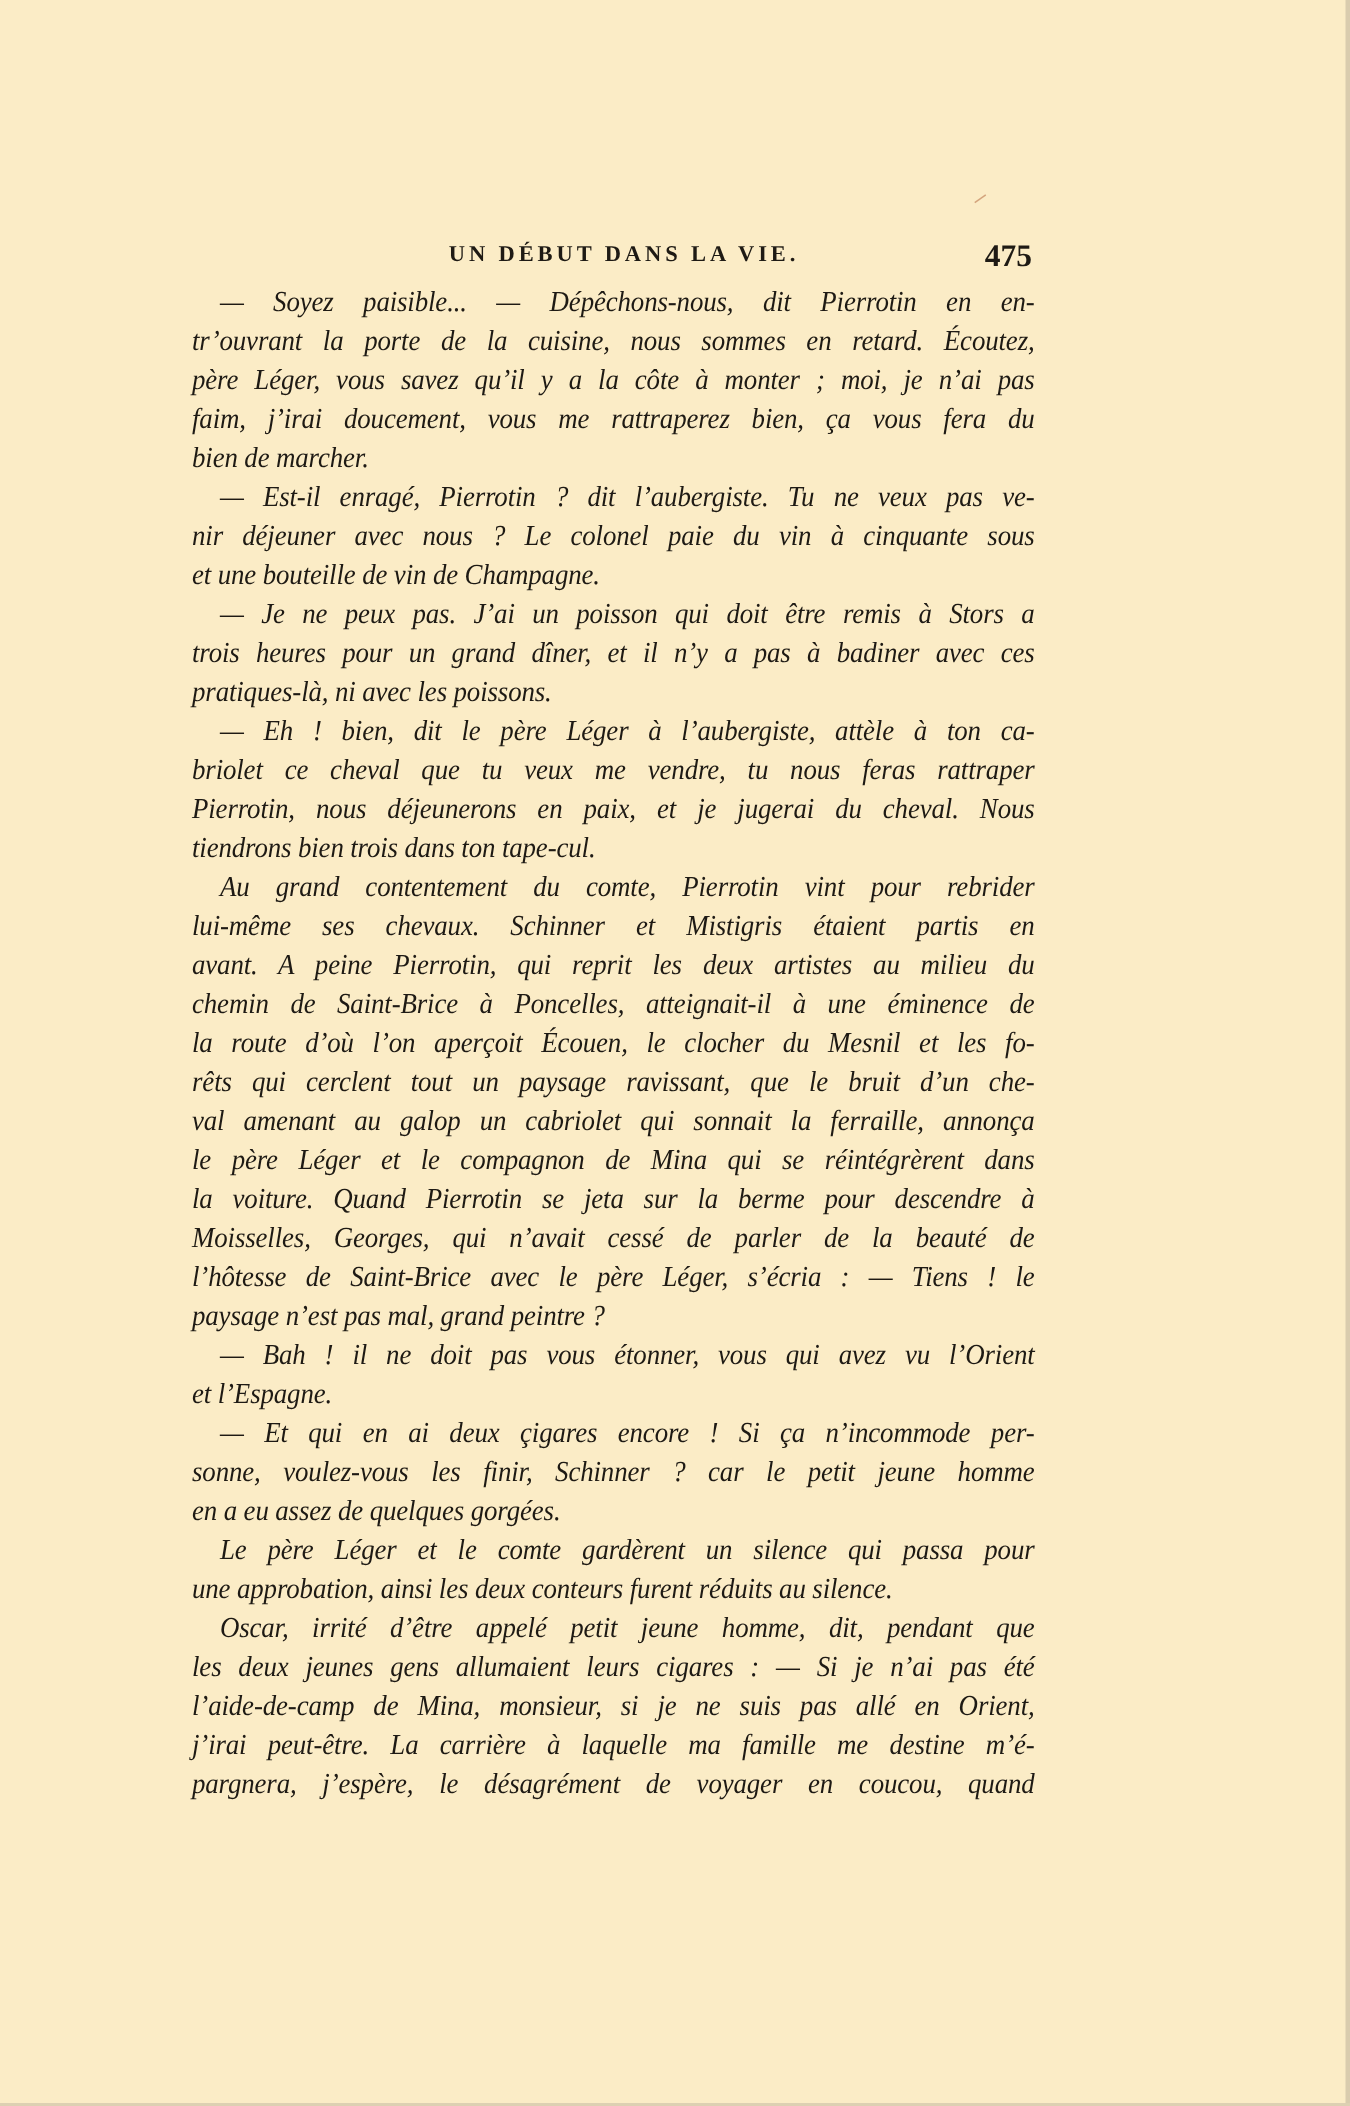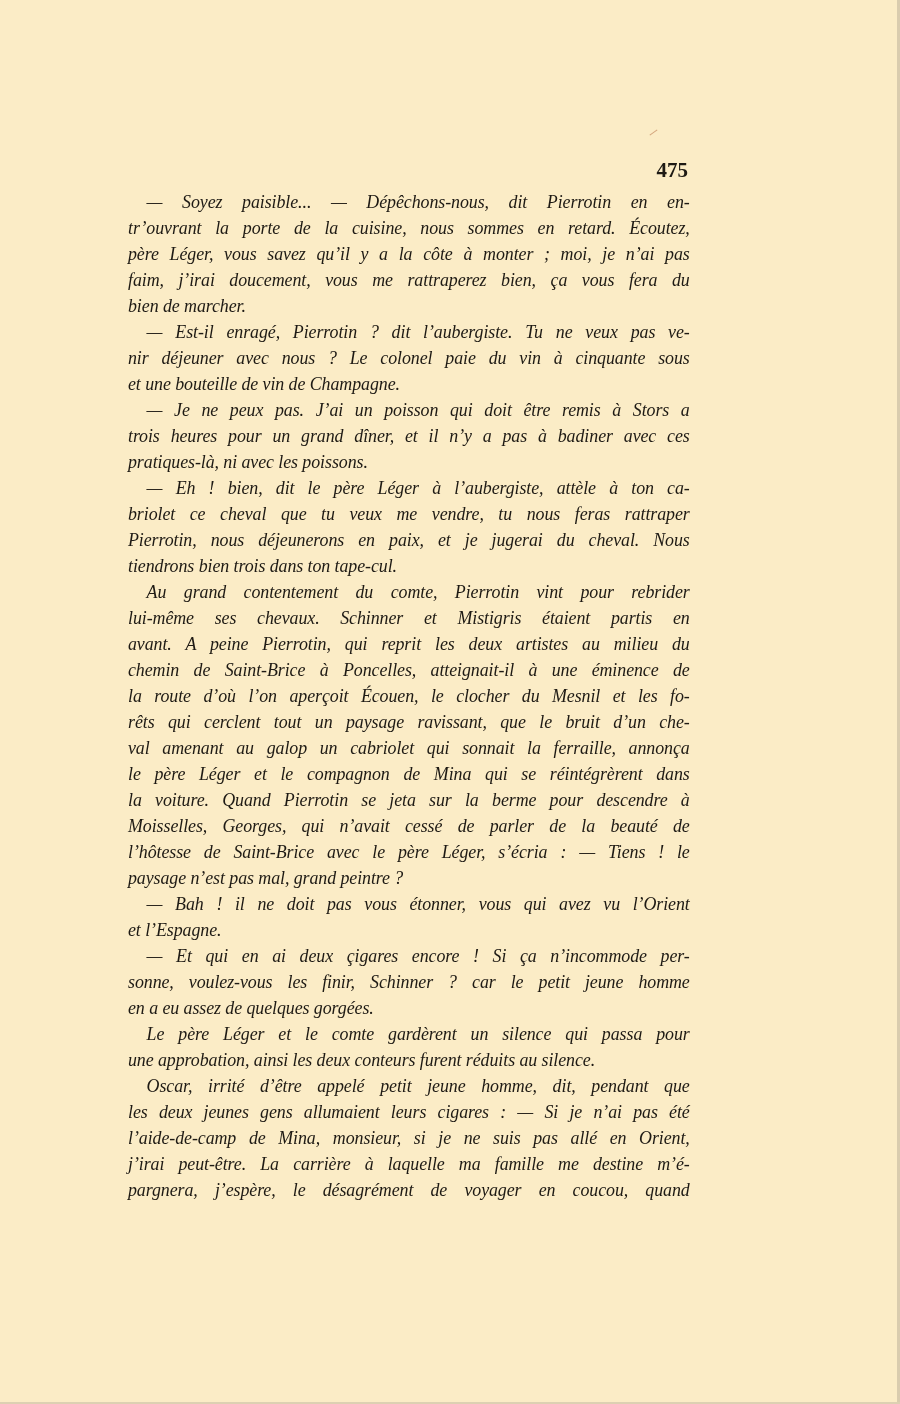--- a/index.html
+++ b/index.html
@@ -95,20 +95,21 @@
     }
   </style>
 </head>
 <body>
 
 <div class="page-edge-right"></div>
 <div class="page-edge-bottom"></div>
 <div class="fleck"></div>
 
 <div class="running-head">
+  <div class="running-title">UN DÉBUT DANS LA VIE.</div>
   <div class="page-number">475</div>
 </div>
 
 <div class="text-block" id="text-block">
     <div class="line indent">— Soyez paisible... — Dépêchons-nous, dit Pierrotin en en-</div>
     <div class="line">tr’ouvrant la porte de la cuisine, nous sommes en retard. Écoutez,</div>
     <div class="line">père Léger, vous savez qu’il y a la côte à monter ; moi, je n’ai pas</div>
     <div class="line">faim, j’irai doucement, vous me rattraperez bien, ça vous fera du</div>
     <div class="line last">bien de marcher.</div>
     <div class="line indent">— Est-il enragé, Pierrotin ? dit l’aubergiste. Tu ne veux pas ve-</div>

